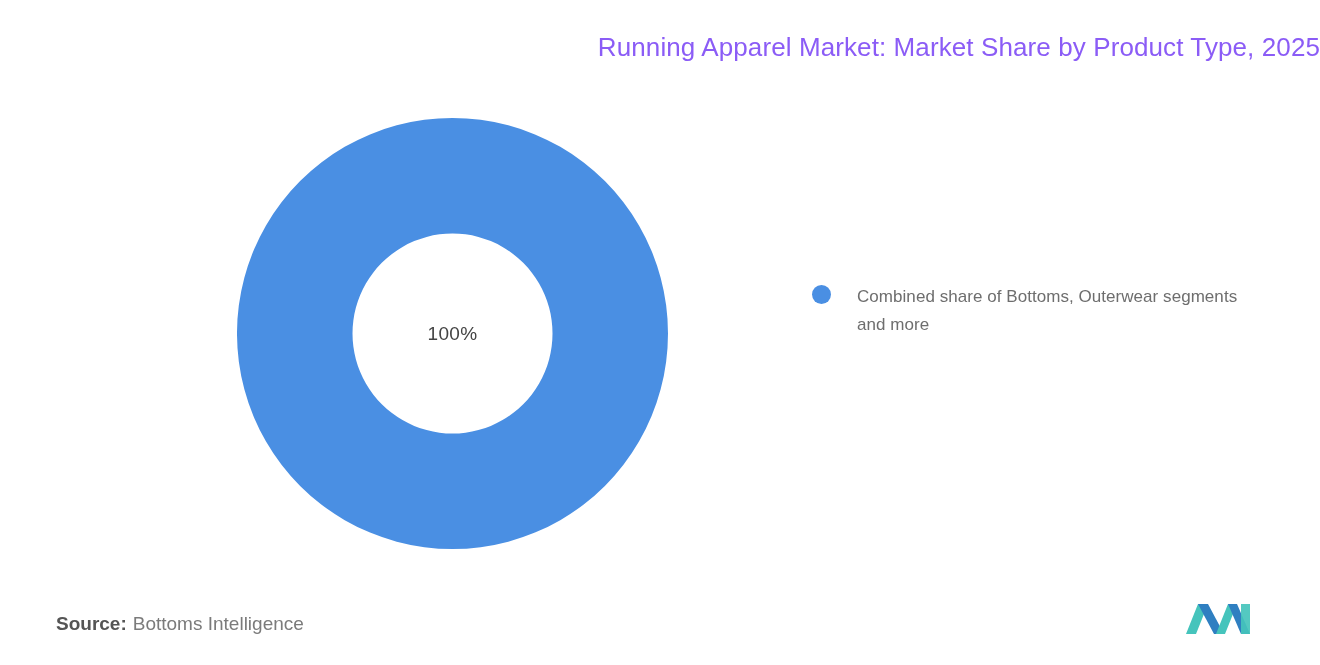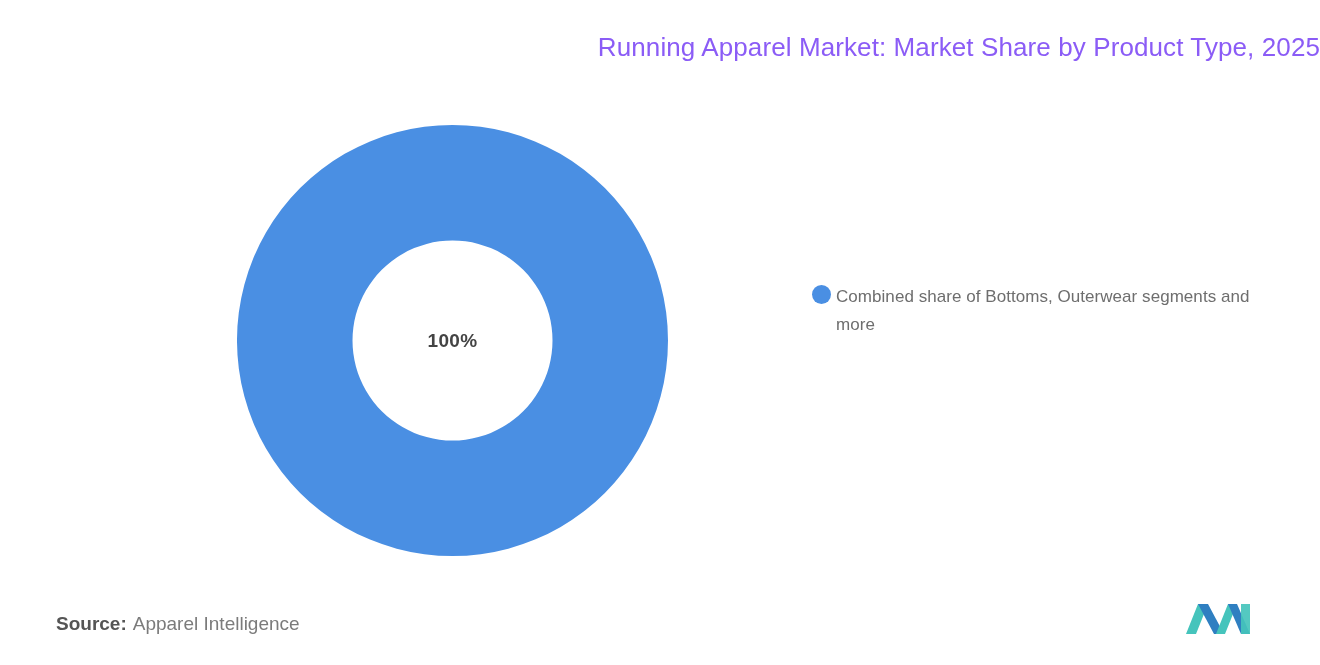--- a/index.html
+++ b/index.html
@@ -26,24 +26,23 @@
     font-weight: 400;
     color: #8b5cf6;
     letter-spacing: 0.1px;
     white-space: nowrap;
   }
 
   
   .plot-area {
     position: absolute;
     left: 0;
-    top: 102px;
+    top: 95px;
     width: 790px;
     height: 480px;
-    font-weight: bold;
   }
 
   .donut-wrap {
     position: absolute;
     left: 237px;
     top: 23px;
     width: 431px;
     height: 431px;
   }
 
@@ -72,21 +71,21 @@
   .legend {
     position: absolute;
     left: 812px;
     top: 283px;
     width: 445px;
   }
 
   .legend-item {
     display: flex;
     align-items: flex-start;
-    gap: 5px;
+    gap: 26px;
   }
 
   .legend-swatch {
     flex: 0 0 auto;
     width: 19px;
     height: 19px;
     border-radius: 50%;
     margin-top: 2px;
   }
 
@@ -148,21 +147,21 @@
 </div>
 
 <div class="legend">
   <div class="legend-item">
     <span class="legend-swatch" style="background:#4a8fe3;"></span>
     <span class="legend-label">Combined share of Bottoms, Outerwear segments and more</span>
   </div>
 </div>
 
 <div class="footer-source">
-  <span class="src-label">Source:</span><span class="src-value">Apparel Intelligence</span>
+  <span class="src-label">Source:</span><span class="src-value">Bottoms Intelligence</span>
 </div>
 
 <div class="footer-logo">
   <svg viewBox="0 0 68 38" width="68" height="38">
 
     <polygon points="2,34 14,4 24,4 12,34" fill="#45c4bc"></polygon>
 
     <polygon points="14,4 24,4 40,34 30,34" fill="#2f7fc1"></polygon>
 
     <polygon points="32,34 44,4 53,4 41,34" fill="#45c4bc"></polygon>

